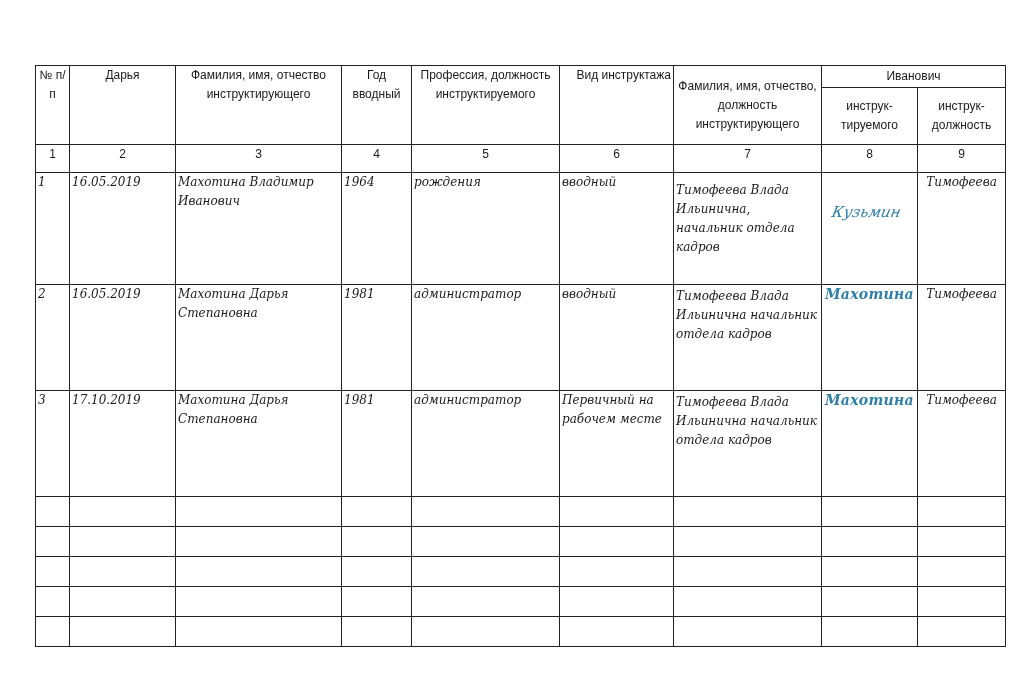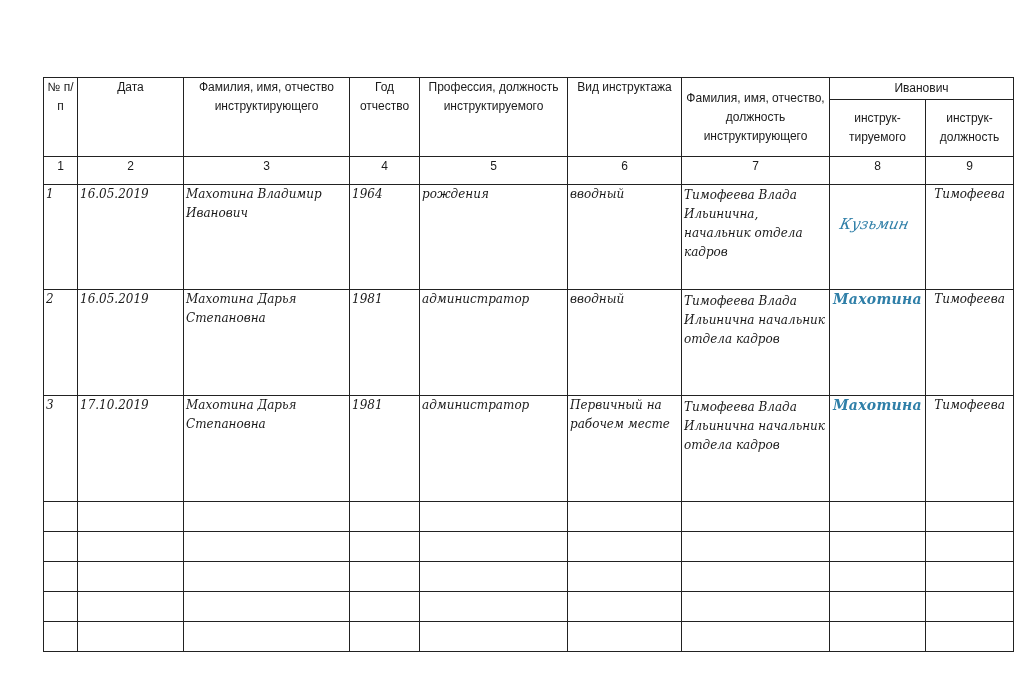--- a/index.html
+++ b/index.html
@@ -1,21 +1,20 @@
 <!DOCTYPE html>
 <html><head>
 <meta charset="utf-8">
 <style>
   html, body { margin:0; padding:0; background:#ffffff; }
   body { width:1024px; height:678px; position:relative; overflow:hidden; font-family:"Liberation Sans", sans-serif; }
   table.journal {
-    position:absolute; left:35px; top:77px;
+    position:absolute; left:35px; top:65px;
     border-collapse:collapse; table-layout:fixed;
     width:970px;
-    margin-left:8px;
   }
   table.journal td, table.journal th {
     border:1px solid #222; padding:0 2px; vertical-align:top;
     font-size:12px; color:#1a1a1a; font-weight:normal; line-height:19px;
     overflow:hidden;
   }
   th.hdr { text-align:center; padding-top:2px; }
   .numrow td { text-align:center; vertical-align:middle; font-size:12.5px; }
   .hand {
     font-family:"DejaVu Serif", serif; font-style:italic;
@@ -40,25 +39,25 @@
       <col style="width:70px">
     <col style="width:148px">
       <col style="width:114px">
       <col style="width:148px">
       <col style="width:96px">
       <col style="width:88px">
   </colgroup>
   <thead>
     <tr style="height:22px">
       <th class="hdr" rowspan="2">№ п/п</th>
-      <th class="hdr" rowspan="2">Дата</th>
+      <th class="hdr" rowspan="2">Дарья</th>
       <th class="hdr" rowspan="2">Фамилия, имя, отчество инструктирующего</th>
-      <th class="hdr" rowspan="2">Год отчество</th>
+      <th class="hdr" rowspan="2">Год вводный</th>
       <th class="hdr" rowspan="2">Профессия, должность инструктируемого</th>
-      <th class="hdr" rowspan="2" style="text-align:center">Вид инструктажа</th>
+      <th class="hdr" rowspan="2" style="text-align:right">Вид инструктажа</th>
       <th class="hdr" rowspan="2" style="vertical-align:middle">Фамилия, имя, отчество, должность инструктирующего</th>
       <th class="hdr" colspan="2" style="vertical-align:middle">Иванович</th>
     </tr>
     <tr style="height:57px">
       <th class="hdr" style="vertical-align:middle">инструк- тируемого</th>
       <th class="hdr" style="vertical-align:middle">инструк- должность</th>
     </tr>
     <tr class="numrow" style="height:28px">
       <td>1</td>
       <td>2</td>
@@ -72,21 +71,21 @@
     </tr>
   </thead>
   <tbody>
     <tr class="row-data">
       <td class="hand">1</td>
       <td class="hand">16.05.2019</td>
       <td class="hand">Махотина Владимир Иванович</td>
       <td class="hand">1964</td>
       <td class="hand">рождения</td>
       <td class="hand">вводный</td>
-      <td class="hand fio7" style="vertical-align:top;padding-top:1px">Тимофеева Влада Ильинична, начальник отдела кадров</td>
+      <td class="hand fio7" style="vertical-align:top;padding-top:8px">Тимофеева Влада Ильинична, начальник отдела кадров</td>
       <td class="sig">
           <span class="sig flour">Кузьмин</span>
         </td>
       <td class="sig"><span>Тимофеева</span></td>
     </tr>
     <tr class="row-data">
       <td class="hand">2</td>
       <td class="hand">16.05.2019</td>
       <td class="hand">Махотина Дарья Степановна</td>
       <td class="hand">1981</td>

